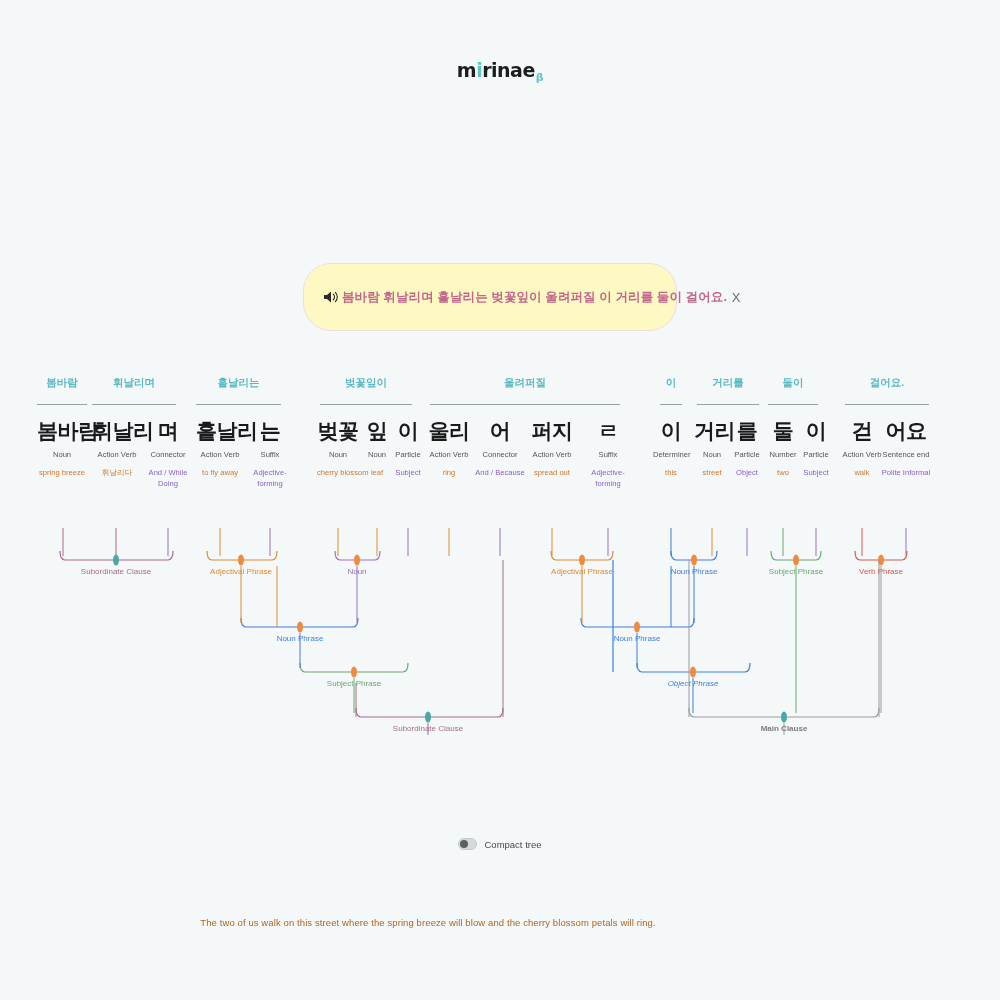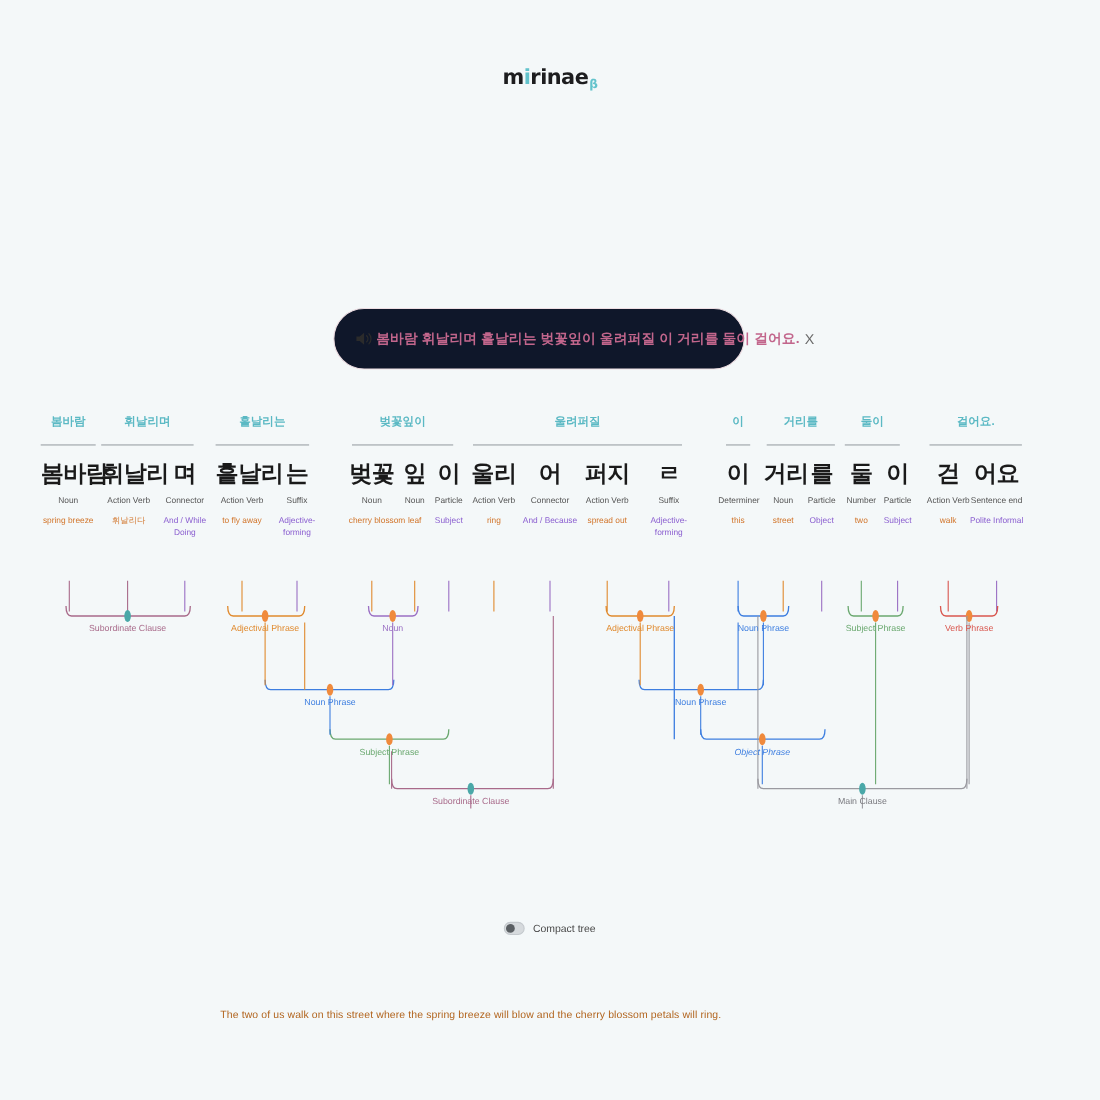--- a/index.html
+++ b/index.html
@@ -25,27 +25,26 @@
   }
   .logo .l-i { color: #63c3cc; }
   .logo .l-beta {
     color: #63c3cc; font-size: 11px; font-weight: 600;
     vertical-align: -4px; margin-left: 1px;
   }
 
   
   .sentence-bar {
     position: absolute; left: 303px; top: 263px;
-    width: 374px; height: 56px;
-    background: #0f172a;
+    width: 374px; height: 68px;
+    background: #fef9c3;
     border: 1px solid #eddde2;
     border-radius: 28px;
     display: flex; align-items: center;
     padding: 0 16px;
-    margin-top: 17px;
   }
   .spk-btn {
     width: 22px; height: 22px; flex: 0 0 22px;
     display: flex; align-items: center; justify-content: center;
     cursor: pointer;
   }
   .spk-btn svg { display: block; }
   .sentence-text {
     flex: 1 1 auto; text-align: center;
     font-size: 12.5px; color: #c2668c; font-weight: 600;
@@ -92,21 +91,21 @@
   .bracket-label {
     position: absolute; text-align: center;
     font-size: 8px; white-space: nowrap;
   }
   .lb-mauve  { color: #a86a8a; }
   .lb-orange { color: #e08a2e; }
   .lb-purple { color: #9a6fc4; }
   .lb-blue   { color: #3d7ee0; }
   .lb-green  { color: #6aa86f; }
   .lb-red    { color: #d9574f; }
-  .lb-gray   { color: #7b7b80; }
+  .lb-gray   { color: #7b7b80; font-weight: bold; }
 
   
   .toggle-row {
     position: absolute; left: 0; top: 838px; width: 1000px;
     display: flex; align-items: center; justify-content: center; gap: 7px;
   }
   .toggle {
     width: 19px; height: 12px; border-radius: 6px;
     background: #d6dadd; position: relative; cursor: pointer;
     border: 1px solid #c4c9cd;

